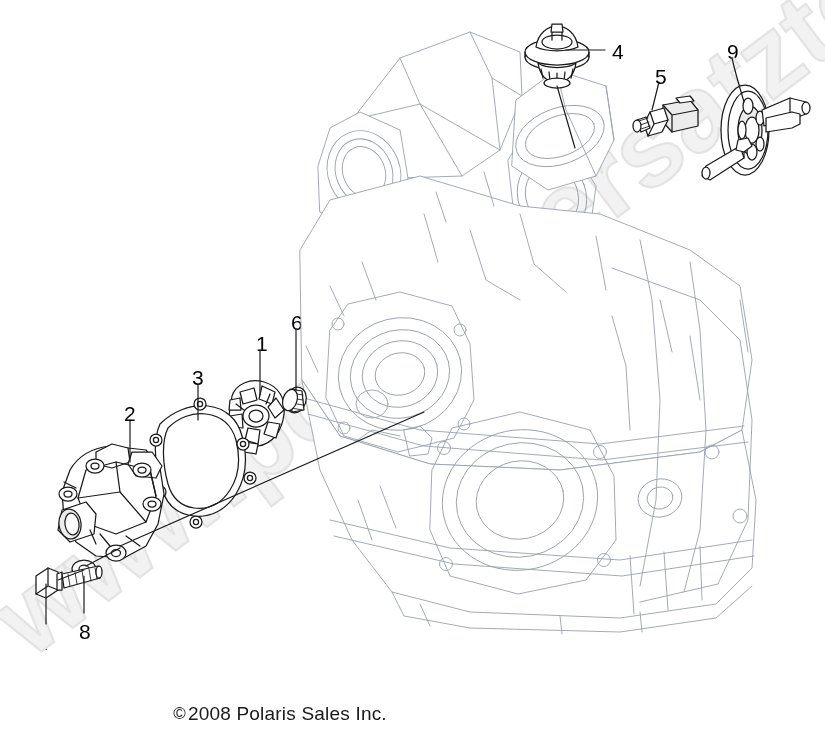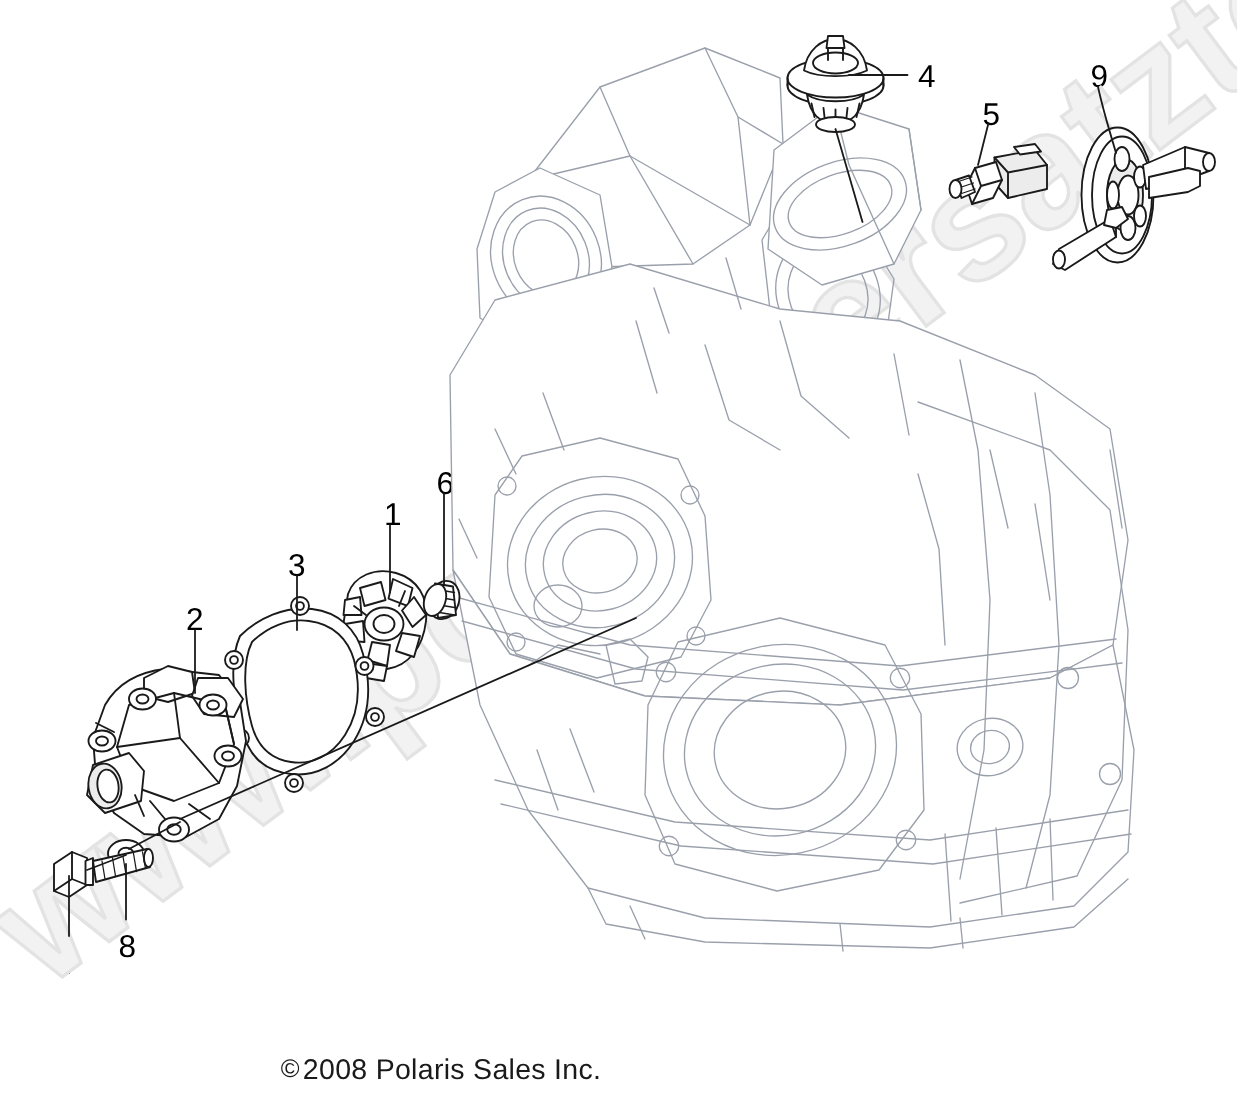--- a/index.html
+++ b/index.html
@@ -42,21 +42,20 @@
     left: 0;
     top: 703px;
     width: 560px;
     text-align: center;
     font-family: "Liberation Sans", sans-serif;
     font-size: 19px;
     color: #1a1a1a;
     letter-spacing: 0.2px;
     z-index: 4;
     white-space: nowrap;
-    padding-left: 14px;
   }
   #copyright-line .c-mark {
     font-size: 17px;
     vertical-align: 1px;
     margin-right: 2px;
   }
 </style>
 </head>
 <body>
 

